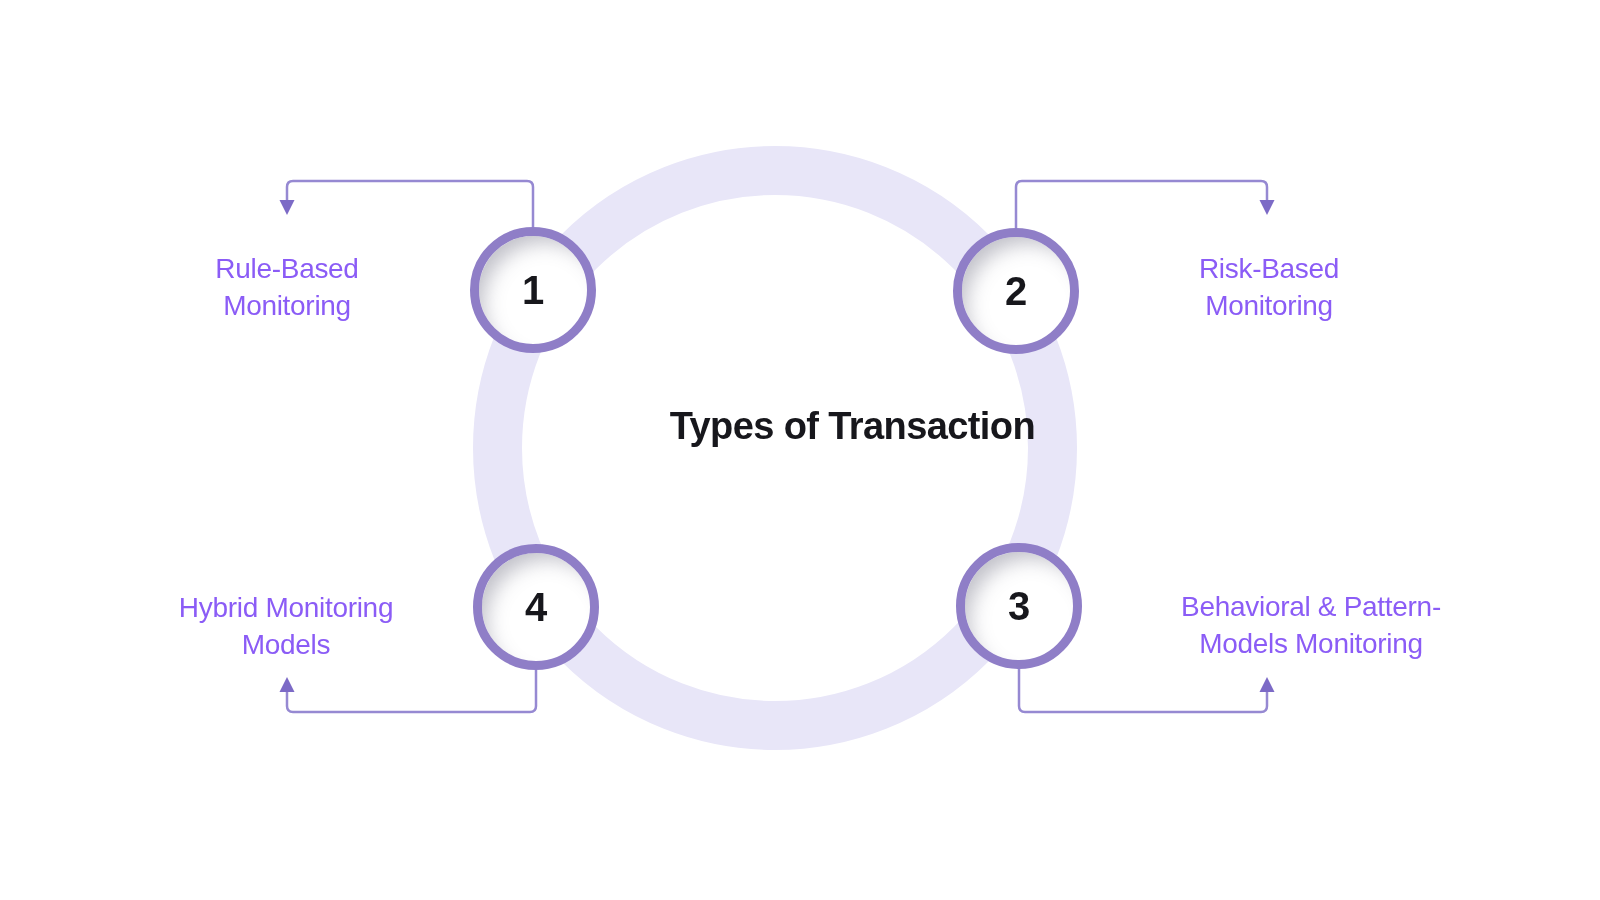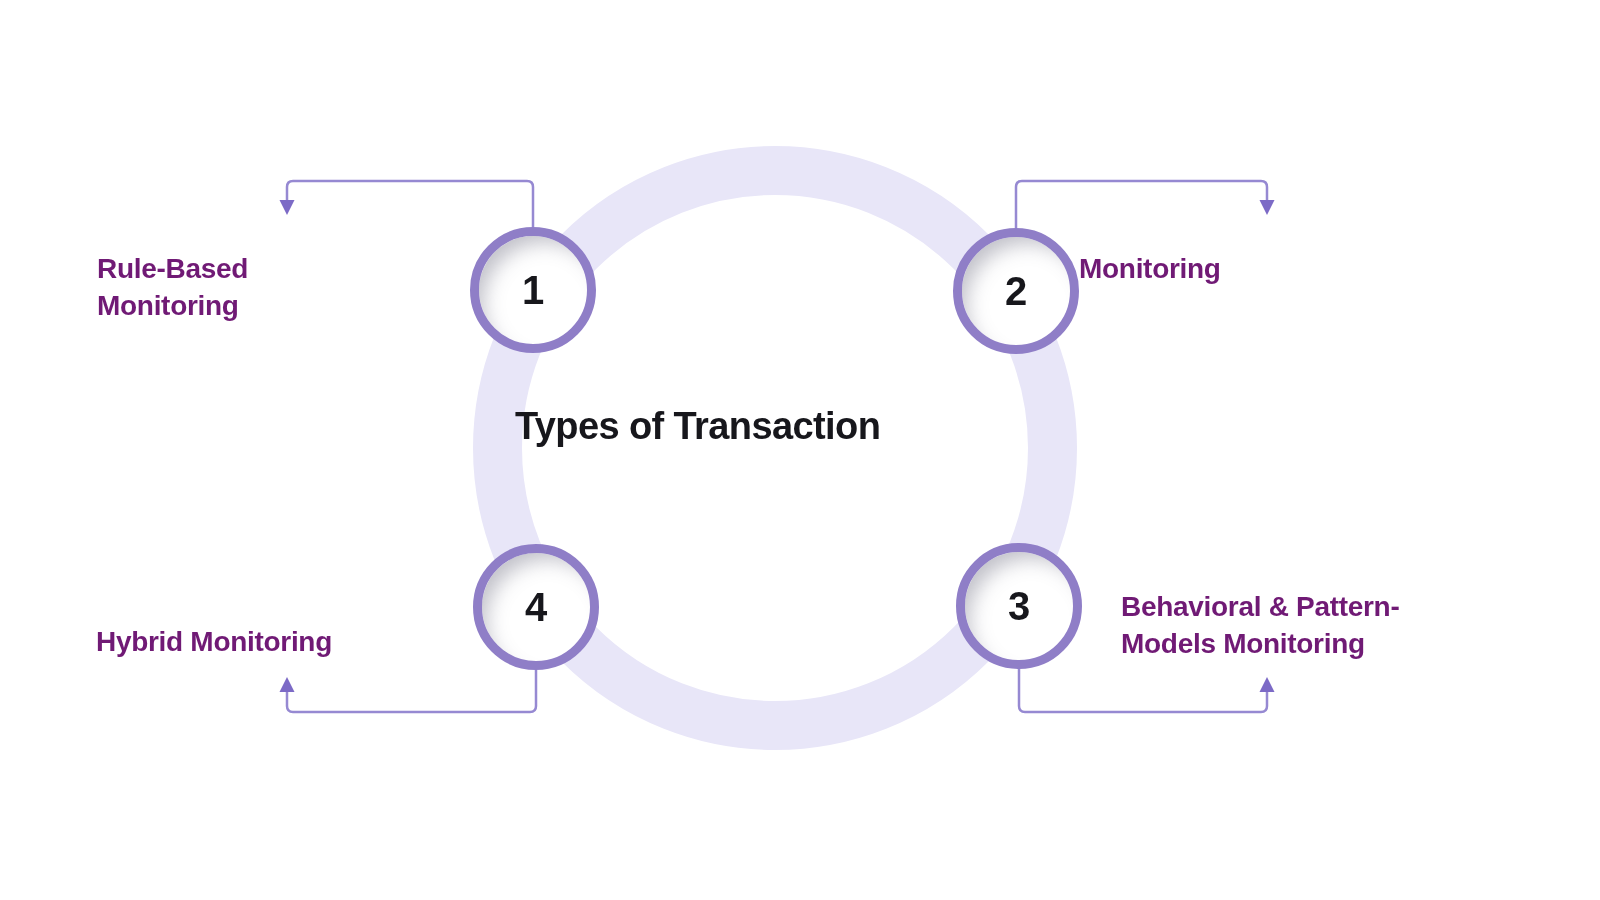--- a/index.html
+++ b/index.html
@@ -61,38 +61,38 @@
     color: #17171C;
   }
   .node-1 { left: 470px; top: 227px; }
   .node-2 { left: 953px; top: 228px; }
   .node-3 { left: 956px; top: 543px; }
   .node-4 { left: 473px; top: 544px; }
   
   .label {
     position: absolute;
     width: 380px;
-    text-align: left;
+    text-align: center;
     font-size: 28px;
     line-height: 37px;
-    font-weight: 700;
+    font-weight: 400;
     letter-spacing: -0.3px;
-    color: #701a75;
+    color: #8b5cf6;
   }
   .label-1 { left: 97px;   top: 250px; }
   .label-2 { left: 1079px; top: 250px; }
   .label-3 { left: 1121px; top: 588px; }
-  .label-4 { left: 96px;   top: 589px; margin-top: 34px; }
+  .label-4 { left: 96px;   top: 589px; }
   
   .title {
     position: absolute;
     left: 515px;
     top: 405px;
     width: 520px;
-    text-align: left;
+    text-align: right;
     font-size: 38px;
     line-height: 43px;
     font-weight: 700;
     letter-spacing: -0.6px;
     color: #17171C;
   }
 </style>
 </head>
 <body>
 
@@ -130,27 +130,29 @@
   </div>
   <div class="node node-4">
     <span>4</span>
   </div>
 
   <div class="label label-1">
     <div>Rule-Based</div>
     <div>Monitoring</div>
   </div>
   <div class="label label-2">
+    <div>Risk-Based</div>
     <div>Monitoring</div>
   </div>
   <div class="label label-3">
     <div>Behavioral &amp; Pattern-</div>
     <div>Models Monitoring</div>
   </div>
   <div class="label label-4">
     <div>Hybrid Monitoring</div>
+    <div>Models</div>
   </div>
 
   <div class="title">
     <div>Types of Transaction</div>
   </div>
 
 </div>
 
 </body></html>

